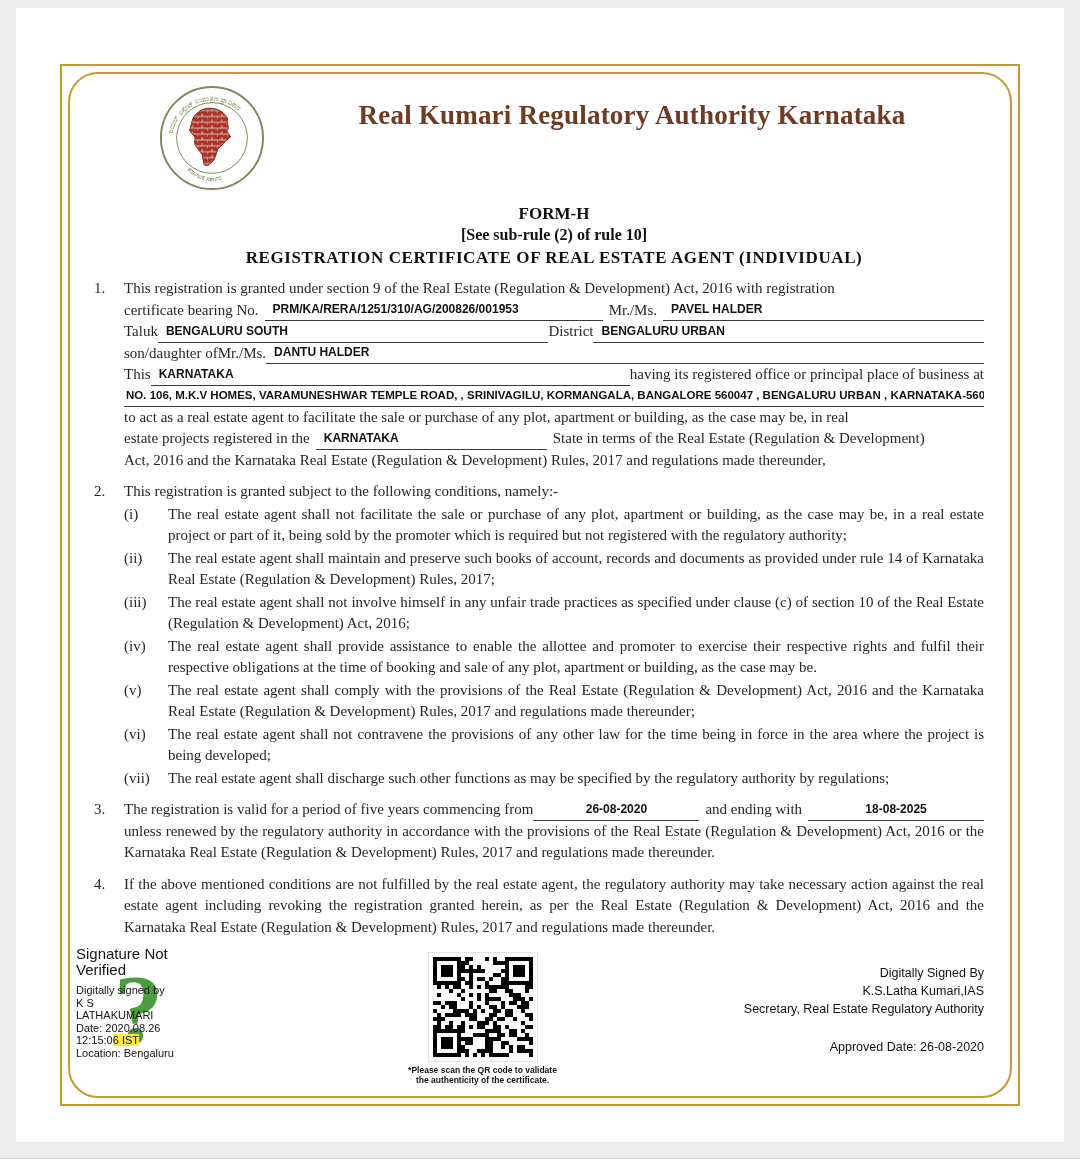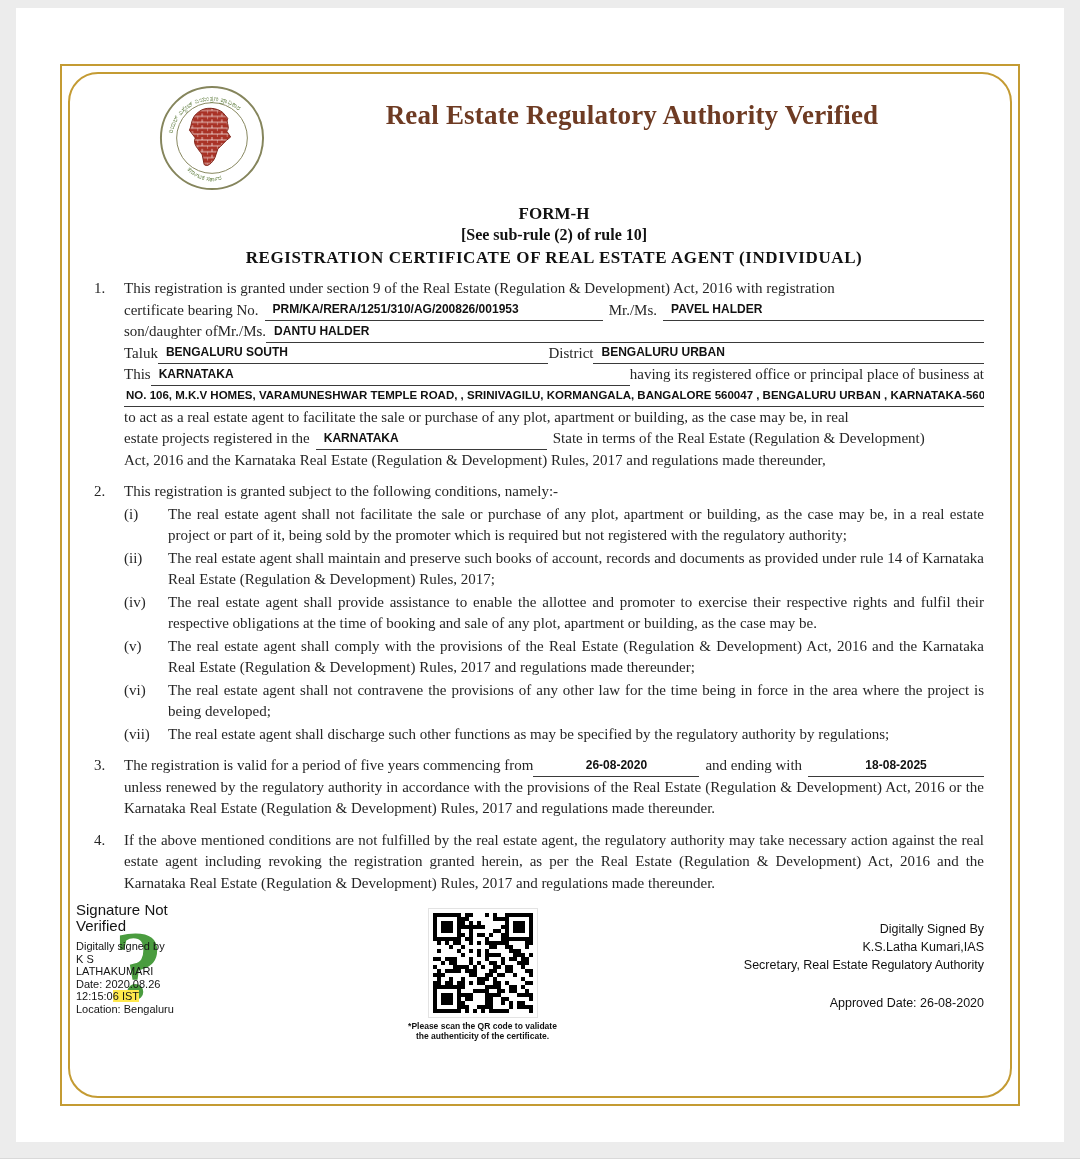--- a/index.html
+++ b/index.html
@@ -102,21 +102,21 @@
           <text font-size="7" fill="#5c7a3a" font-family="Liberation Sans, sans-serif">
             <textPath href="#arcTop" startOffset="6%">ರಿಯಲ್ ಎಸ್ಟೇಟ್ ನಿಯಂತ್ರಣ ಪ್ರಾಧಿಕಾರ</textPath>
           </text>
           <text font-size="7" fill="#5c7a3a" font-family="Liberation Sans, sans-serif">
             <textPath href="#arcBot" startOffset="22%">ಕರ್ನಾಟಕ ಸರ್ಕಾರ</textPath>
           </text>
           <path d="M42 28 C48 23 60 24 66 29 L71 35 C69 40 74 44 70 48 L74 54 C68 58 65 63 61 66 L58 75 C55 81 50 85 47 82 L45 72 C41 66 35 61 38 55 L32 47 C35 41 33 34 42 28 Z" fill="url(#bricks)" stroke="#7d2418" stroke-width="1"></path>
         </svg>
       </div>
       <div class="title-block">
-        <div class="title-en">Real Estate Regulatory Authority Verified</div>
+        <div class="title-en">Real Kumari Regulatory Authority Karnataka</div>
       </div>
     </div>
 
     <div class="form-block">
       <div class="form-no">FORM-H</div>
       <div class="rule-ref">[See sub-rule (2) of rule 10]</div>
       <div class="cert-title">REGISTRATION CERTIFICATE OF REAL ESTATE AGENT (INDIVIDUAL)</div>
     </div>
 
     <div class="clause">
@@ -128,30 +128,30 @@
         <span>certificate bearing No.</span>
           <span class="gap"></span>
         <span class="fill">PRM/KA/RERA/1251/310/AG/200826/001953</span>
         <span class="fill" style="min-width:60px;border-bottom:1px solid #3a3a3a;"></span>
           <span class="gap"></span>
         <span>Mr./Ms.</span>
           <span class="gap"></span>
         <span class="fill grow">PAVEL HALDER</span>
       </div>
       <div class="l">
-        <span>son/daughter ofMr./Ms.</span>
-        <span class="fill grow">DANTU HALDER</span>
-      </div>
-      <div class="l">
         <span>Taluk</span>
         <span class="fill grow">BENGALURU SOUTH</span>
         <span>District</span>
         <span class="fill grow">BENGALURU URBAN</span>
       </div>
       <div class="l">
+        <span>son/daughter ofMr./Ms.</span>
+        <span class="fill grow">DANTU HALDER</span>
+      </div>
+      <div class="l">
         <span>This</span>
         <span class="fill grow">KARNATAKA</span>
         <span>having its registered office or principal place of business at</span>
       </div>
       <div class="l">
         <span class="fill addr">NO. 106, M.K.V HOMES, VARAMUNESHWAR TEMPLE ROAD,  , SRINIVAGILU, KORMANGALA, BANGALORE 560047 , BENGALURU URBAN , KARNATAKA-560047</span>
       </div>
       <div class="l">
           <span>to act as a real estate agent to facilitate the sale or purchase of any plot, apartment or building, as the case may  be, in real</span>
         </div>
@@ -171,20 +171,24 @@
       <span class="clause-num">2.</span>
       <div class="clause-text">This registration is granted subject to the following conditions, namely:-</div>
 
       <div class="cond">
         <span class="cond-label">(i)</span>
         <div class="clause-text">The real estate agent shall not facilitate the sale or purchase of any plot, apartment or building, as the case may be, in a real estate project or part of it, being sold by the promoter which is required but not registered with the regulatory authority;</div>
       </div>
       <div class="cond">
         <span class="cond-label">(ii)</span>
         <div class="clause-text">The real estate agent shall maintain and preserve such books of account, records and documents as provided under rule 14 of Karnataka Real Estate (Regulation &amp; Development) Rules, 2017;</div>
+      </div>
+      <div class="cond">
+        <span class="cond-label">(iii)</span>
+        <div class="clause-text">The real estate agent shall not involve himself in any unfair trade practices as specified under clause (c) of section 10 of the Real Estate (Regulation &amp; Development) Act, 2016;</div>
       </div>
       <div class="cond">
         <span class="cond-label">(iv)</span>
         <div class="clause-text">The real estate agent shall provide assistance to enable the allottee and promoter to exercise their respective rights and fulfil their respective obligations at the time of booking and sale of any plot, apartment or building, as the case may be.</div>
       </div>
       <div class="cond">
         <span class="cond-label">(v)</span>
         <div class="clause-text">The real estate agent shall comply with the provisions of the Real Estate (Regulation &amp; Development) Act, 2016 and the Karnataka Real Estate (Regulation &amp; Development) Rules, 2017 and regulations made thereunder;</div>
       </div>
       <div class="cond">

